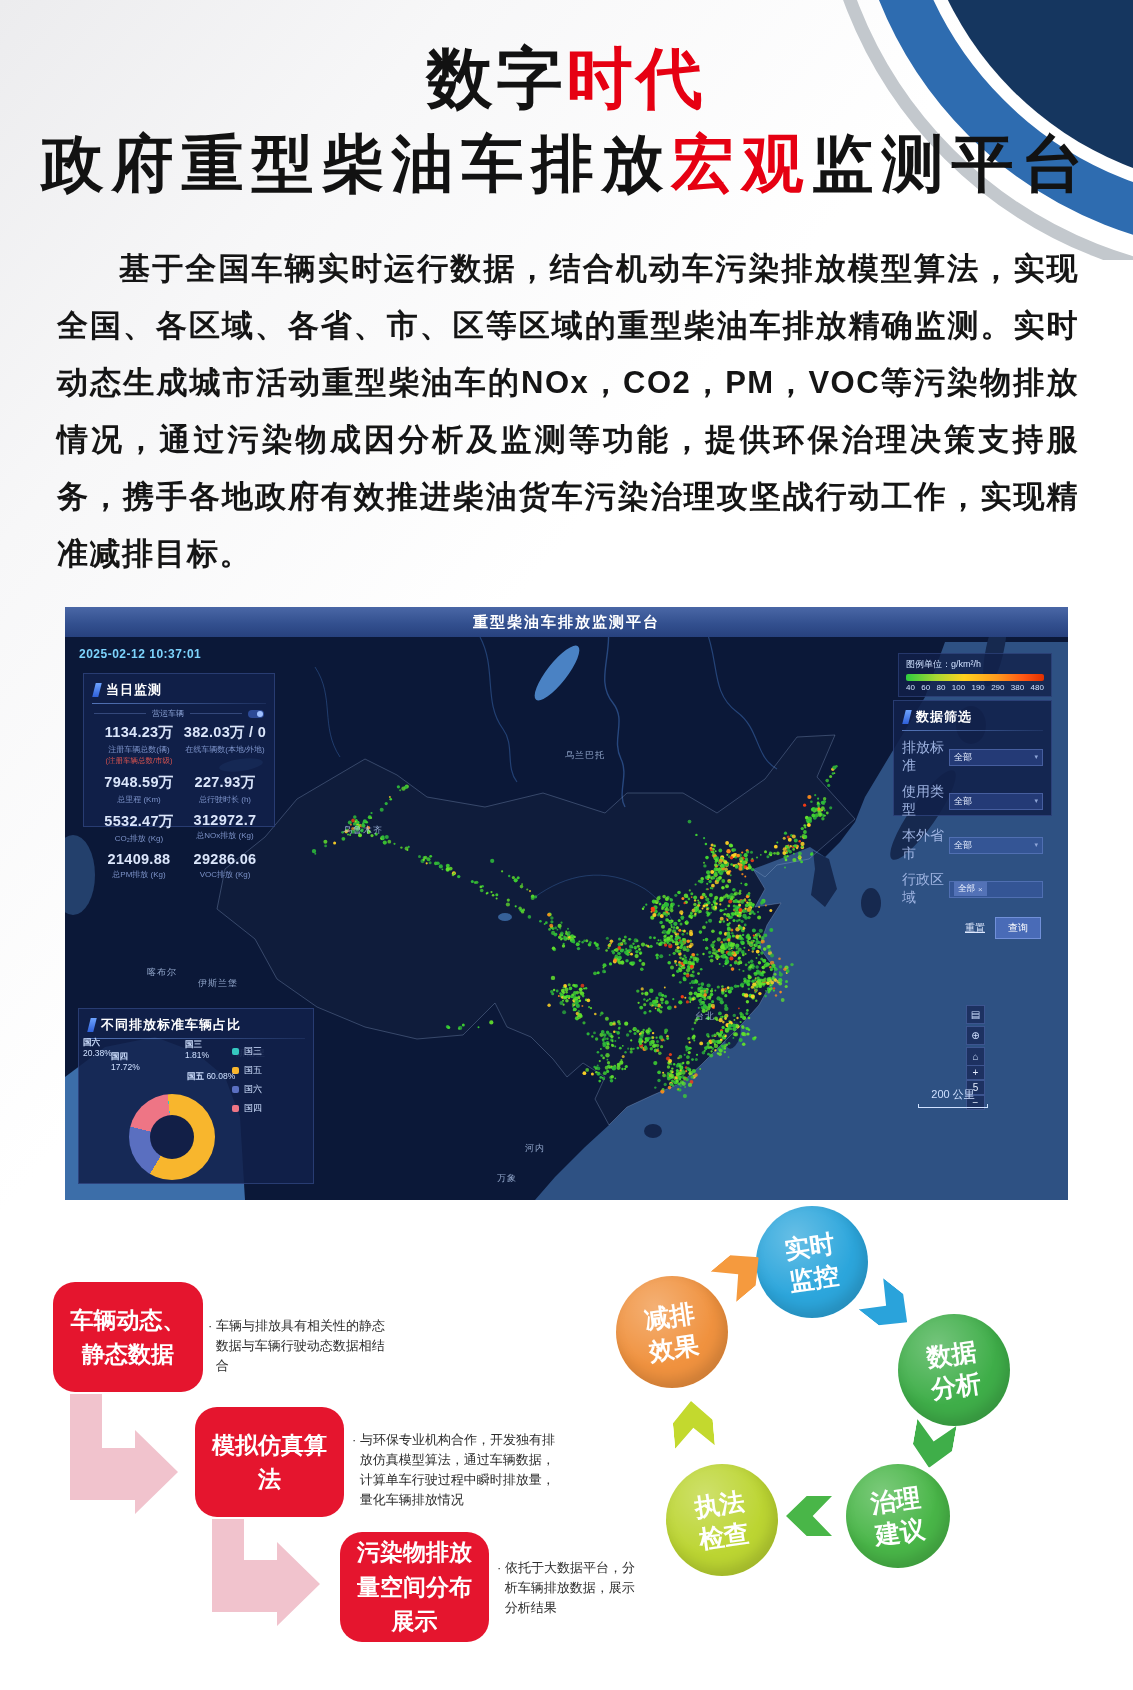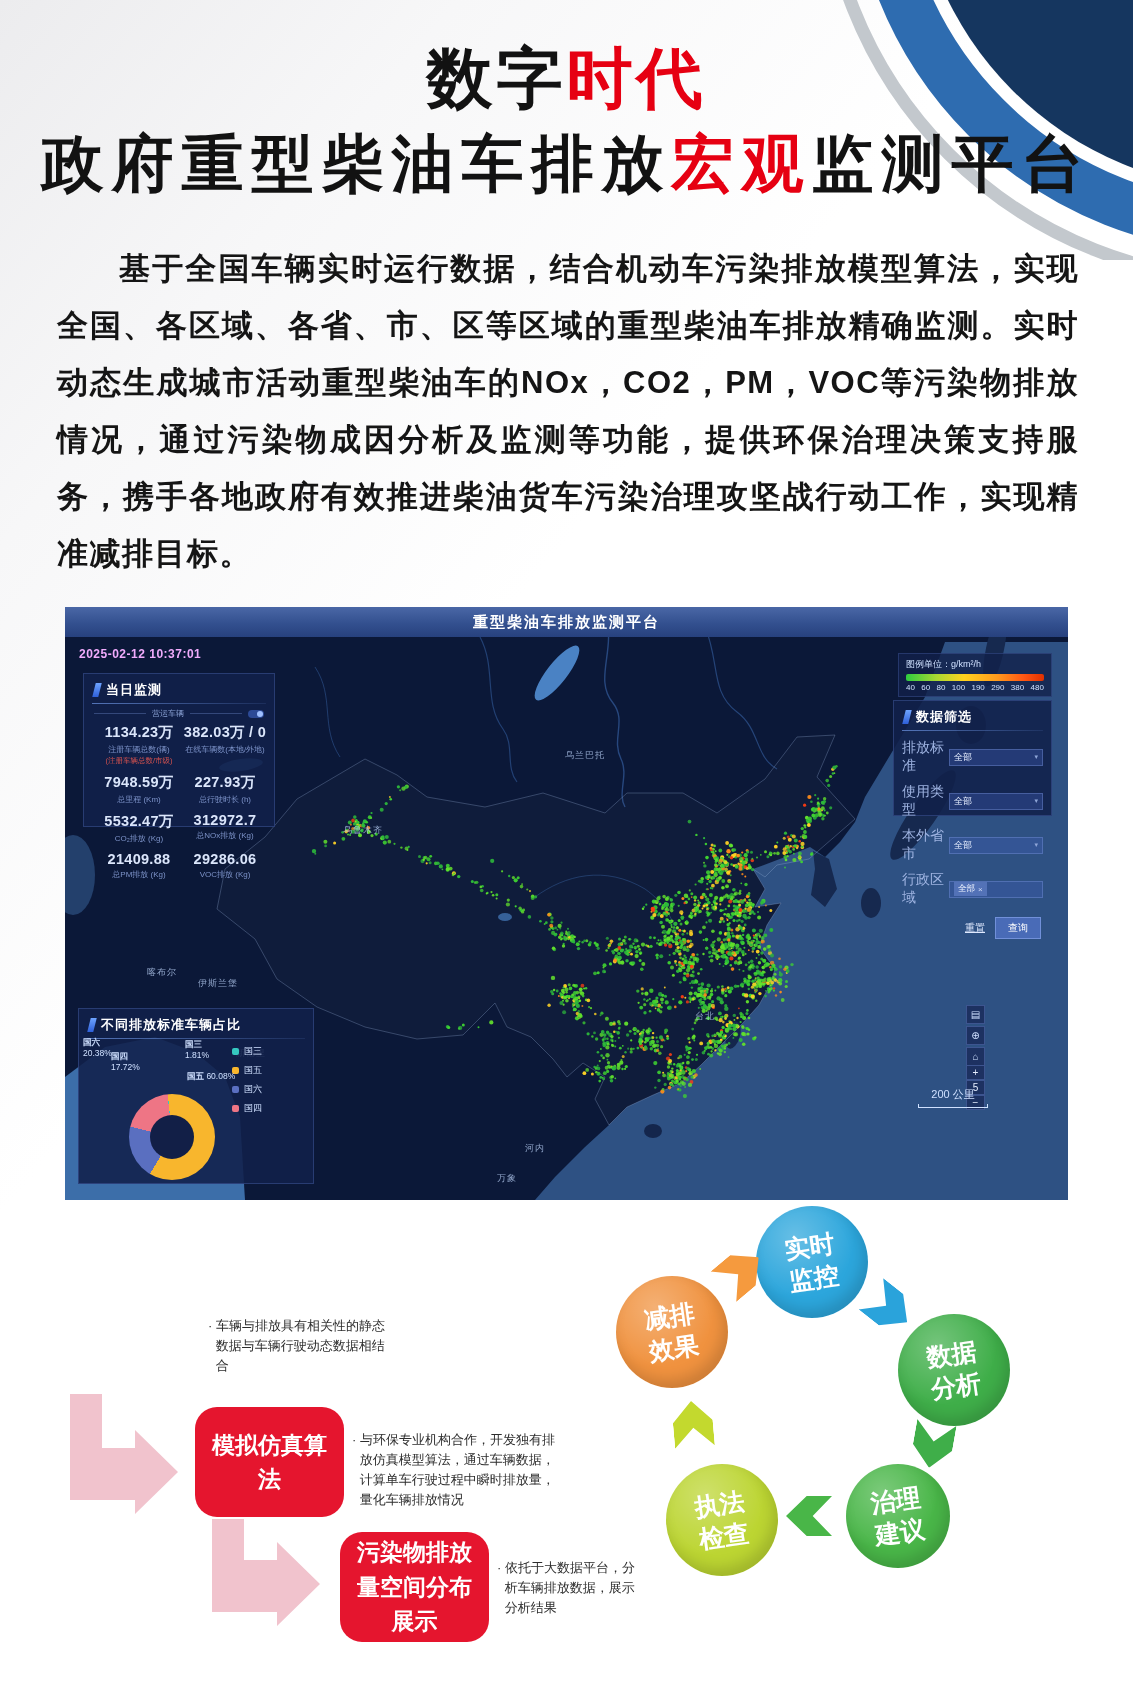--- a/index.html
+++ b/index.html
@@ -19,21 +19,21 @@
            font-weight:600; text-align:justify; text-indent:2em; }
 
   
   .dashboard { position:absolute; left:65px; top:607px; width:1003px; height:593px;
                background:#0b1838; overflow:hidden; }
   .dash-map { position:absolute; inset:0; }
   .dash-header { position:absolute; top:0; left:0; right:0; height:30px;
                  background:linear-gradient(180deg,#4a67a6 0%,#33508f 55%,#27417e 100%);
                  display:flex; align-items:center; justify-content:center; z-index:3; }
   .dash-title { color:#fff; font-size:15px; font-weight:bold; letter-spacing:2px; }
-  .dash-time { position:absolute; left:14px; top:40px; color:#f0abfc; font-size:12px;
+  .dash-time { position:absolute; left:14px; top:40px; color:#7dd3fc; font-size:12px;
                font-weight:bold; z-index:3; letter-spacing:.5px; }
 
   .panel { position:absolute; background:rgba(17,32,74,.88); border:1px solid rgba(86,116,196,.35);
            z-index:3; }
   .panel-head { display:flex; align-items:center; gap:6px; padding:7px 10px 4px; }
   .panel-bar { width:6px; height:14px; background:linear-gradient(180deg,#6ea4ff,#2e5fd8);
                transform:skewX(-14deg); }
   .panel-title { color:#fff; font-size:13px; font-weight:bold; letter-spacing:1px; }
   .panel-rule { height:1px; margin:0 8px; background:linear-gradient(90deg,rgba(110,150,230,.7),rgba(110,150,230,.12)); }
 
@@ -2227,20 +2227,23 @@
       <span>200 公里</span>
       <div class="bar"></div>
     </div>
   </div>
 
   <svg class="flow-arrows" viewBox="0 0 1133 1690">
     <path d="M70,1394 L102,1394 L102,1448 L135,1448 L135,1430 L178,1472 L135,1514 L135,1500 L70,1500 Z" fill="#f1c3cd"></path>
     <path d="M212,1519 L244,1519 L244,1560 L277,1560 L277,1542 L320,1584 L277,1626 L277,1612 L212,1612 Z" fill="#f1c3cd"></path>
   </svg>
 
+  <div class="stepbox" style="left:53px;top:1282px;width:150px;height:110px">
+    <span>车辆动态、静态数据</span>
+  </div>
   <div class="stepdesc" style="left:208px;top:1316px;width:188px">· 车辆与排放具有相关性的静态数据与车辆行驶动态数据相结合</div>
 
   <div class="stepbox" style="left:195px;top:1407px;width:149px;height:110px">
     <span>模拟仿真算法</span>
   </div>
   <div class="stepdesc" style="left:352px;top:1430px;width:206px">· 与环保专业机构合作，开发独有排放仿真模型算法，通过车辆数据，计算单车行驶过程中瞬时排放量，量化车辆排放情况</div>
 
   <div class="stepbox" style="left:340px;top:1532px;width:149px;height:110px">
     <span>污染物排放量空间分布展示</span>
   </div>

